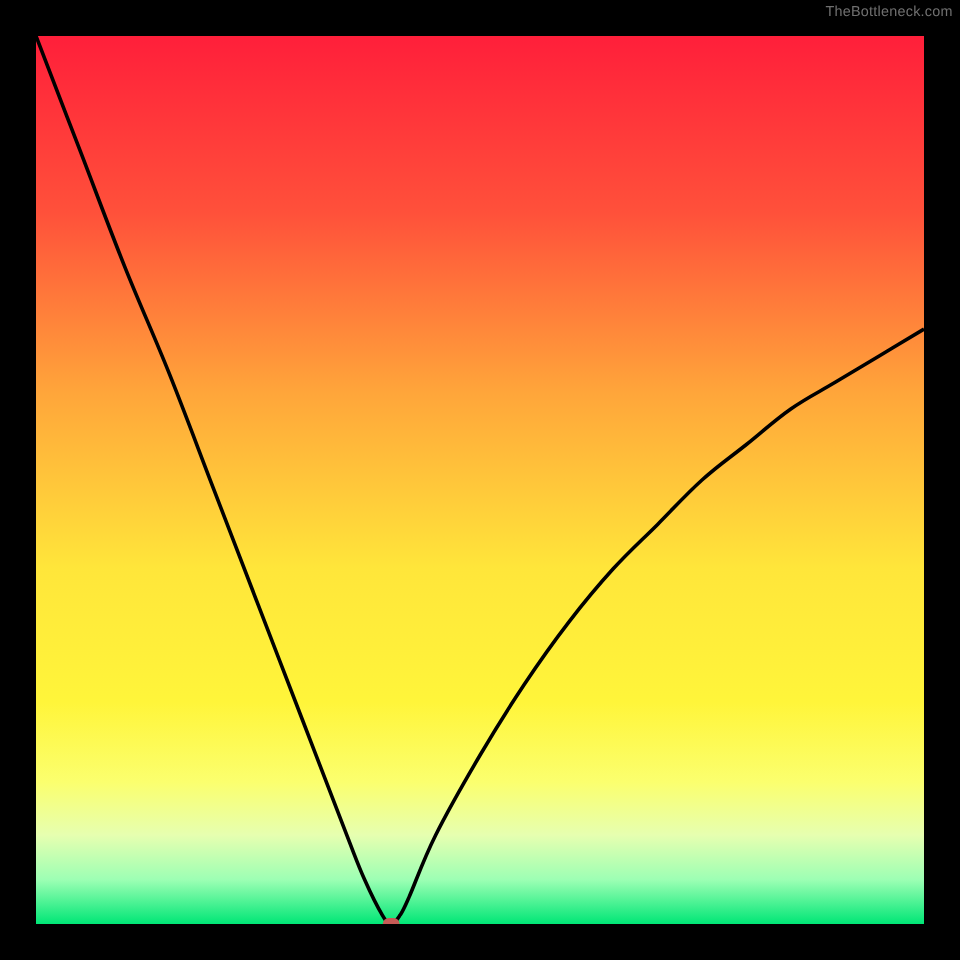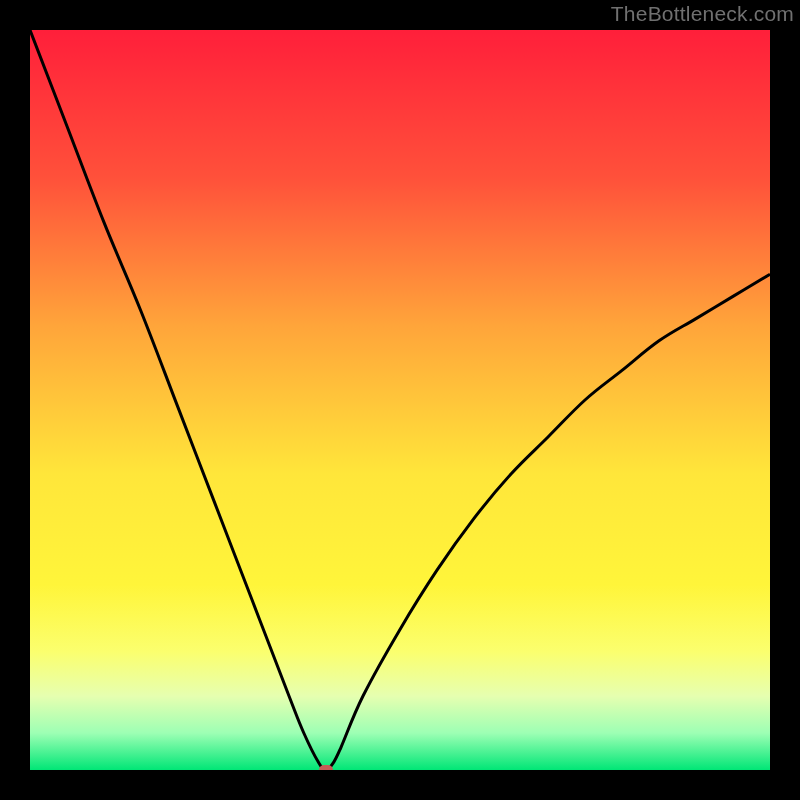--- a/index.html
+++ b/index.html
@@ -37,21 +37,21 @@
     width: 14px;
     height: 10px;
     border-radius: 5px;
     transform: translate(-50%, -50%);
   }
   .watermark {
     position: absolute;
     top: 2px;
     right: 6px;
     color: #707070;
-    font-size: 21px;
+    font-size: 12px;
     font-weight: 500;
     letter-spacing: 0.2px;
   }
 </style>
 </head>
 <body>
 
 <div class="frame">
   <div class="watermark">TheBottleneck.com</div>
   <div class="plot-area">

